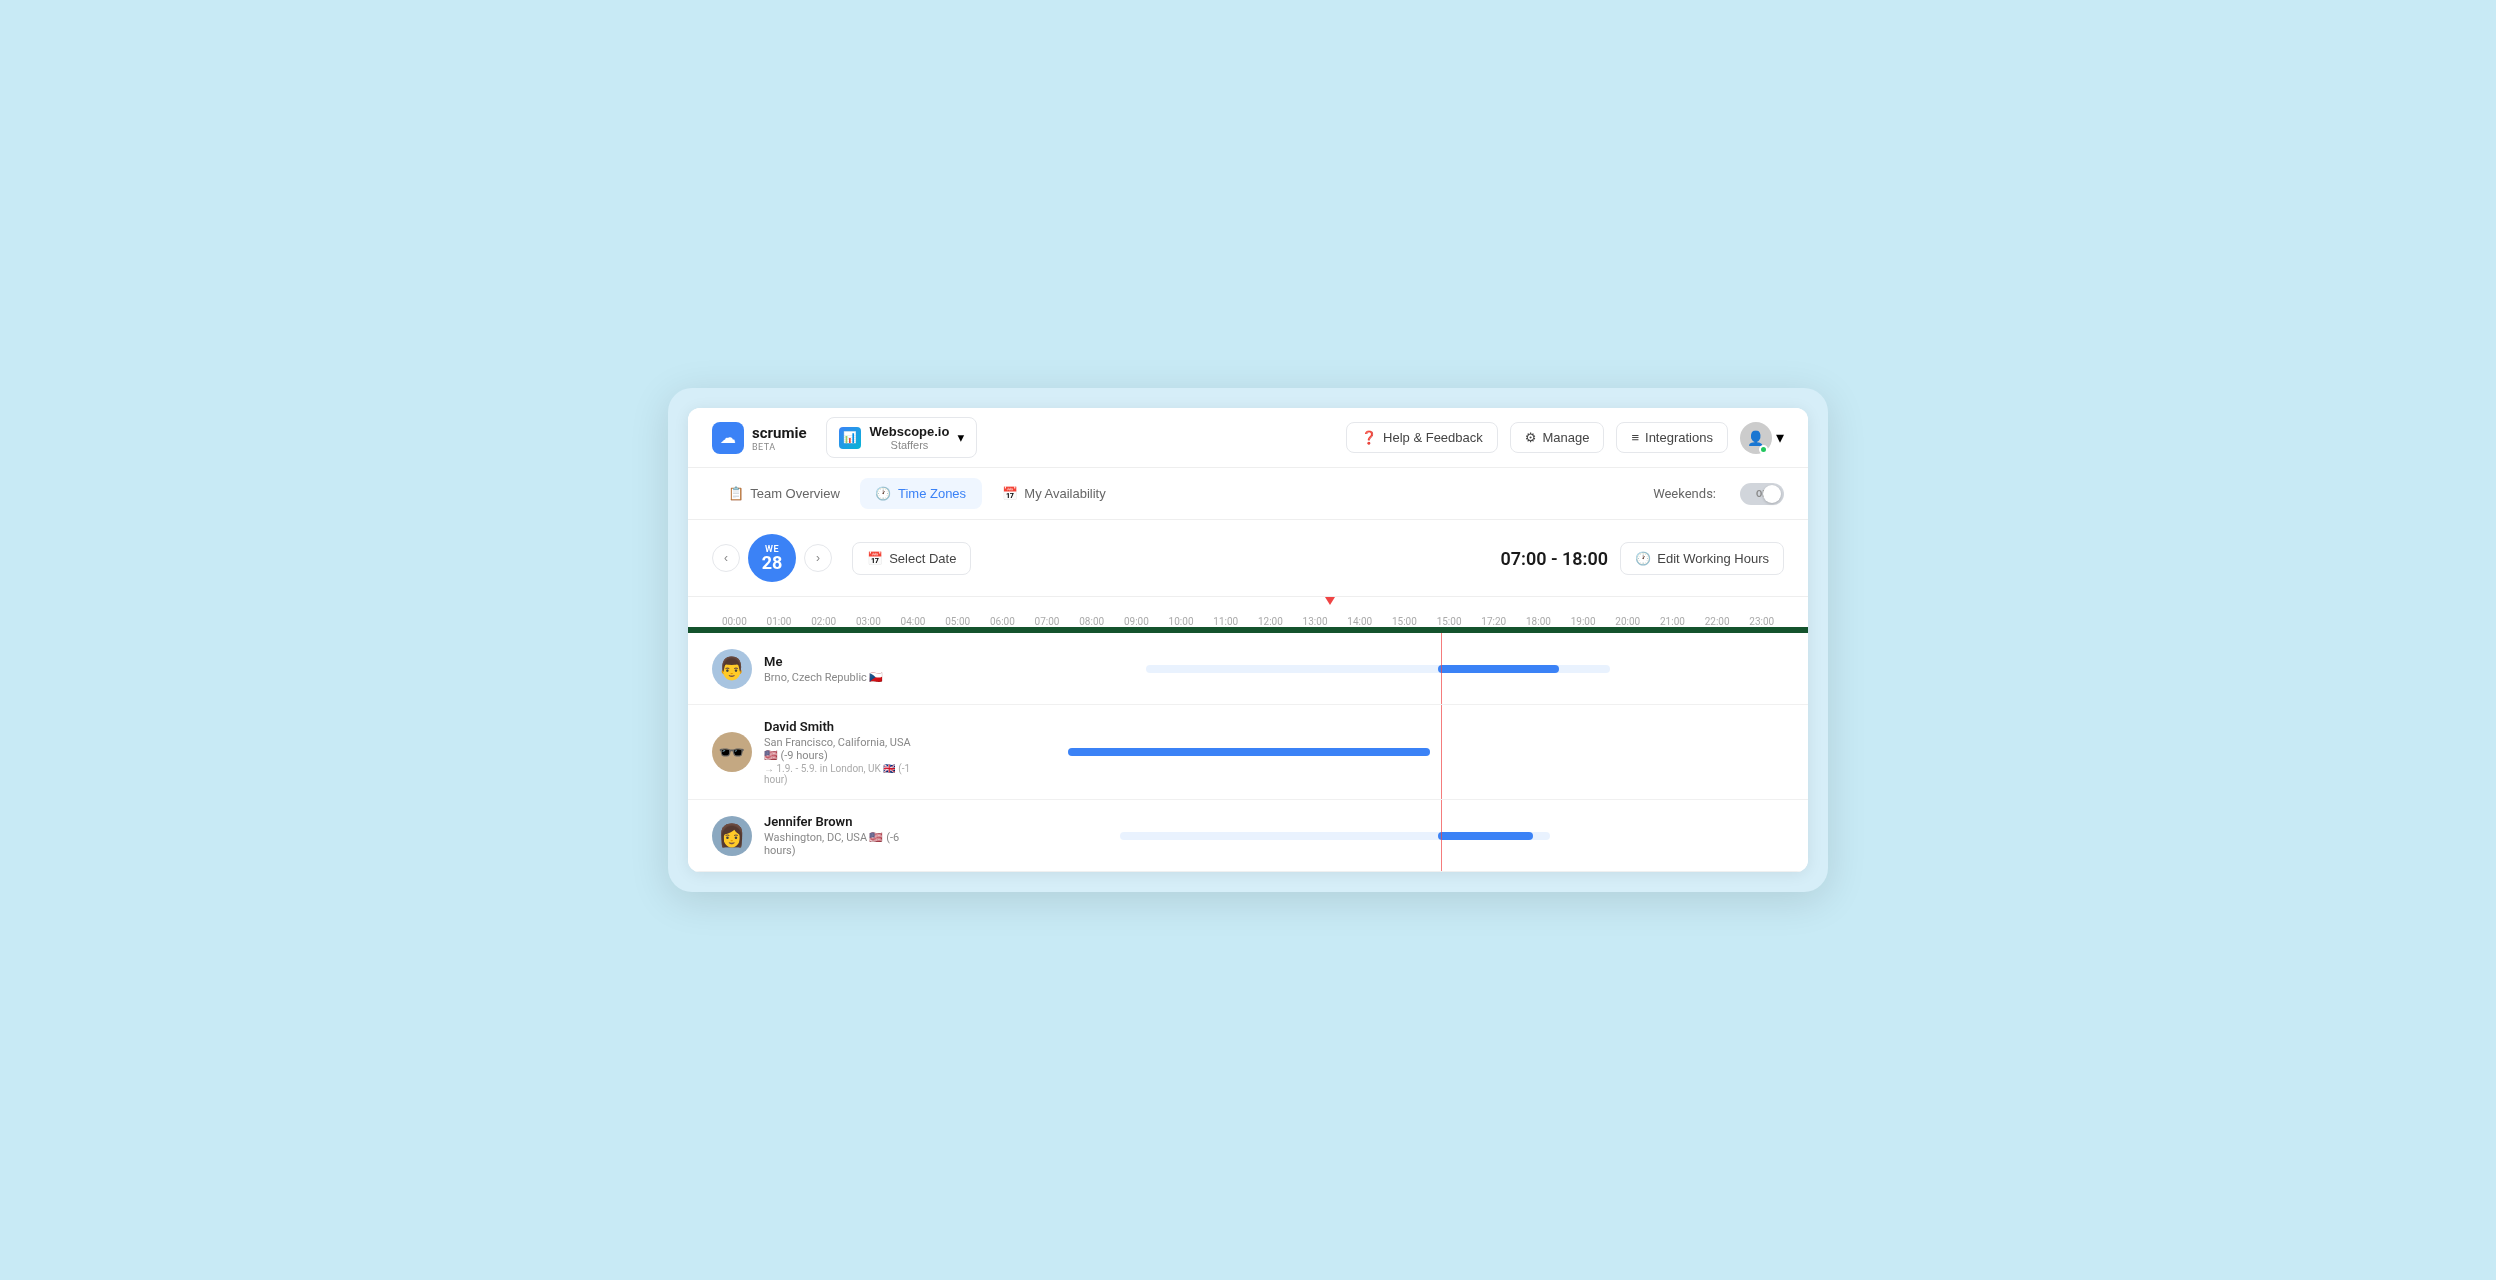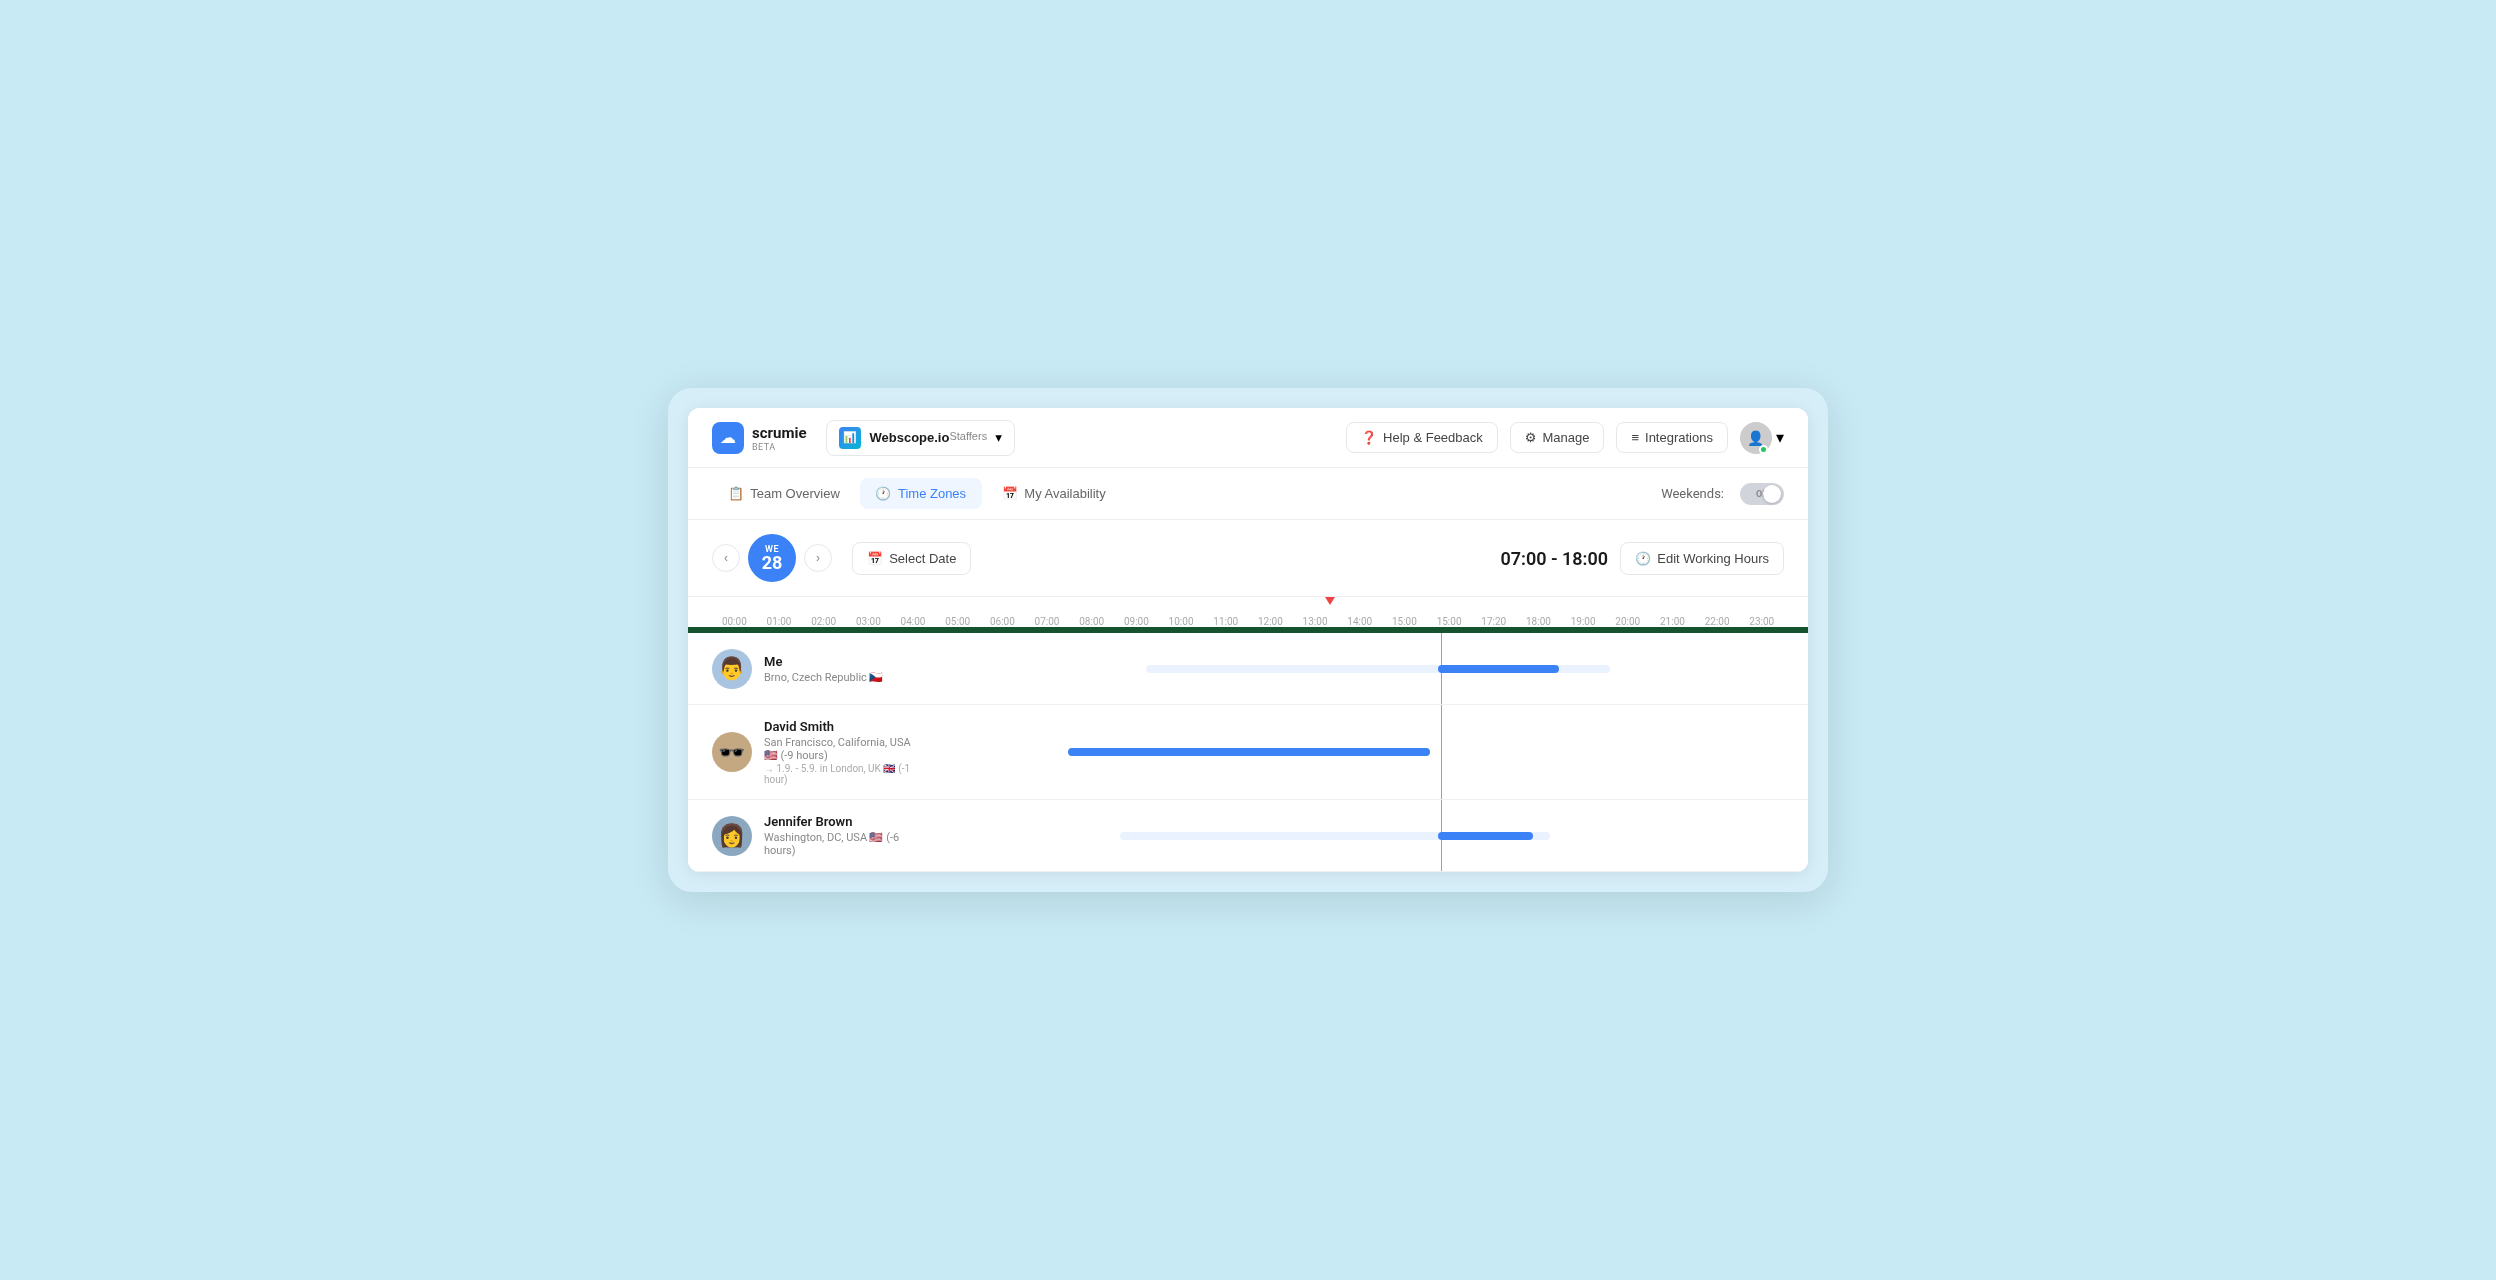--- a/index.html
+++ b/index.html
@@ -54,21 +54,21 @@
       display: flex; align-items: center; gap: 8px;
       border: 1px solid #e5e7eb; border-radius: 8px;
       padding: 6px 12px; cursor: pointer; background: #fff;
     }
     .workspace-icon {
       width: 22px; height: 22px; border-radius: 4px;
       background: linear-gradient(135deg, #3b82f6, #06b6d4);
       display: flex; align-items: center; justify-content: center;
       font-size: 11px; color: white;
     }
-    .workspace-info { display: flex; flex-direction: row; }
+    .workspace-info { display: flex; flex-direction: column; }
     .workspace-name { font-size: 13px; font-weight: 600; color: #1a1a1a; }
     .workspace-role { font-size: 11px; color: #888; }
     .header-spacer { flex: 1; }
     .header-actions { display: flex; align-items: center; gap: 12px; }
     .header-btn {
       display: flex; align-items: center; gap: 6px;
       padding: 7px 14px; border: 1px solid #e5e7eb; border-radius: 8px;
       cursor: pointer; background: #fff; font-size: 13px; color: #444;
     }
     .avatar-wrap { position: relative; cursor: pointer; display: flex; align-items: center; gap: 4px; }
@@ -95,21 +95,21 @@
     .nav-tab {
       display: flex; align-items: center; gap: 6px;
       padding: 8px 16px; border-radius: 8px;
       cursor: pointer; font-size: 13px; color: #666;
       border: none; background: none;
     }
     .nav-tab.active {
       background: #eff6ff; color: #3b82f6; font-weight: 500;
     }
     .weekends-toggle {
-      display: flex; align-items: center; gap: 16px;
+      display: flex; align-items: center; gap: 24px;
       font-size: 13px; color: #666;
     }
     .toggle-pill {
       width: 44px; height: 22px; border-radius: 11px;
       background: #d1d5db; position: relative; cursor: pointer;
       display: flex; align-items: center;
     }
     .toggle-knob {
       width: 18px; height: 18px; border-radius: 50%;
       background: #fff; position: absolute; right: 3px;

